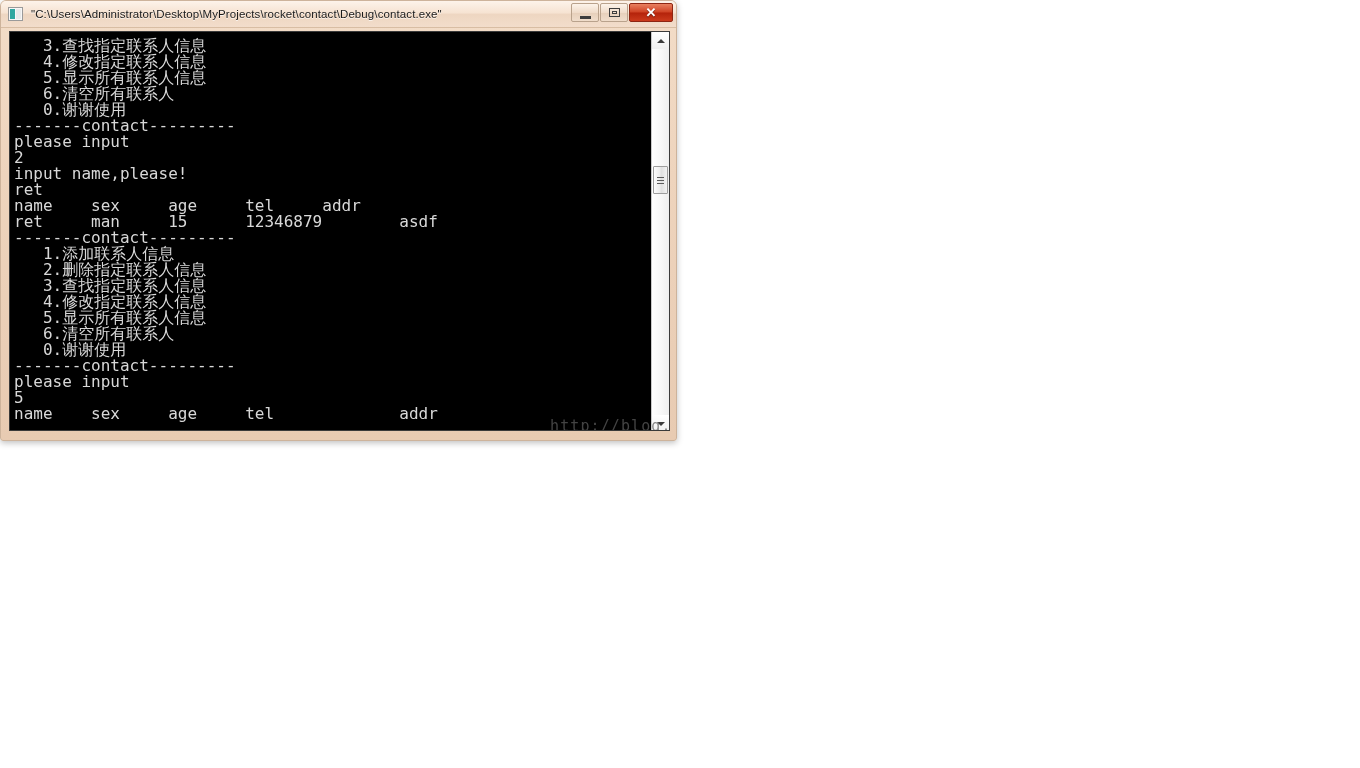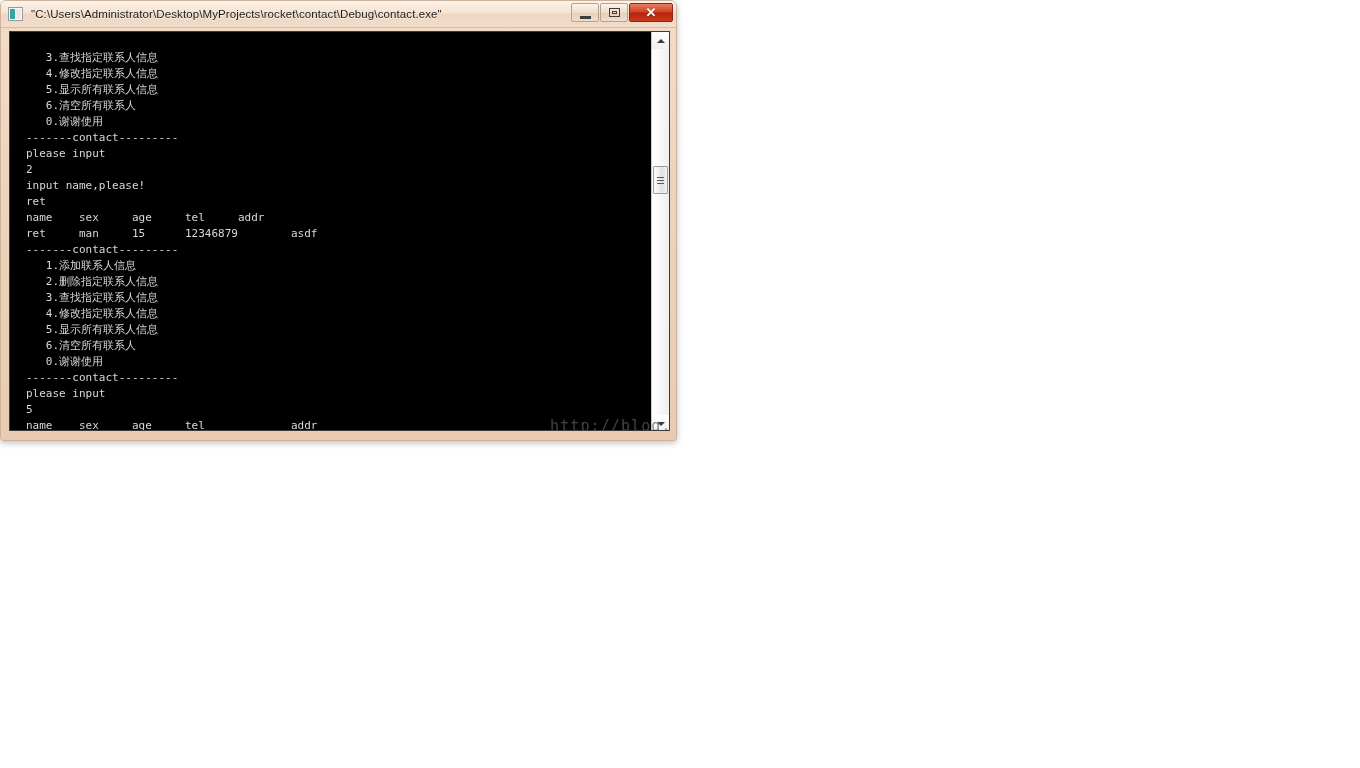--- a/index.html
+++ b/index.html
@@ -151,24 +151,24 @@
     box-sizing: border-box;
     border: 1px solid #3a3a3a;
     overflow: hidden;
   }
 
   #console-text {
     position: absolute;
     left: 0px;
     top: 2px;
     width: 640px;
-    margin: 16px;
+    margin: 4px;
     padding: 0;
     font-family: "DejaVu Sans Mono", "Liberation Mono", monospace;
-    font-size: 11px;
+    font-size: 16px;
     line-height: 16px;
     color: #d8d8d8;
     white-space: pre;
     letter-spacing: 0px;
   }
   #console-text .line {
     height: 16px;
     white-space: pre;
   }
 

